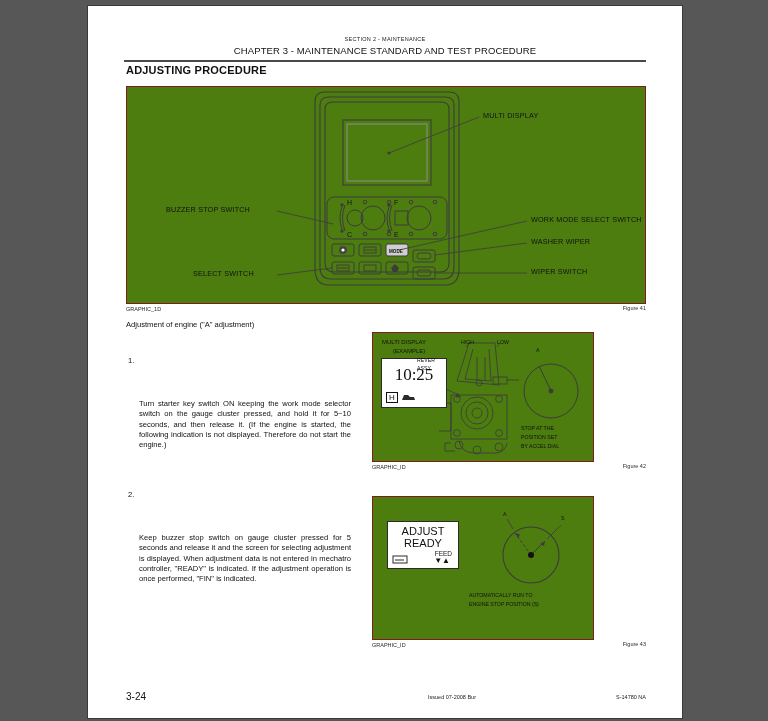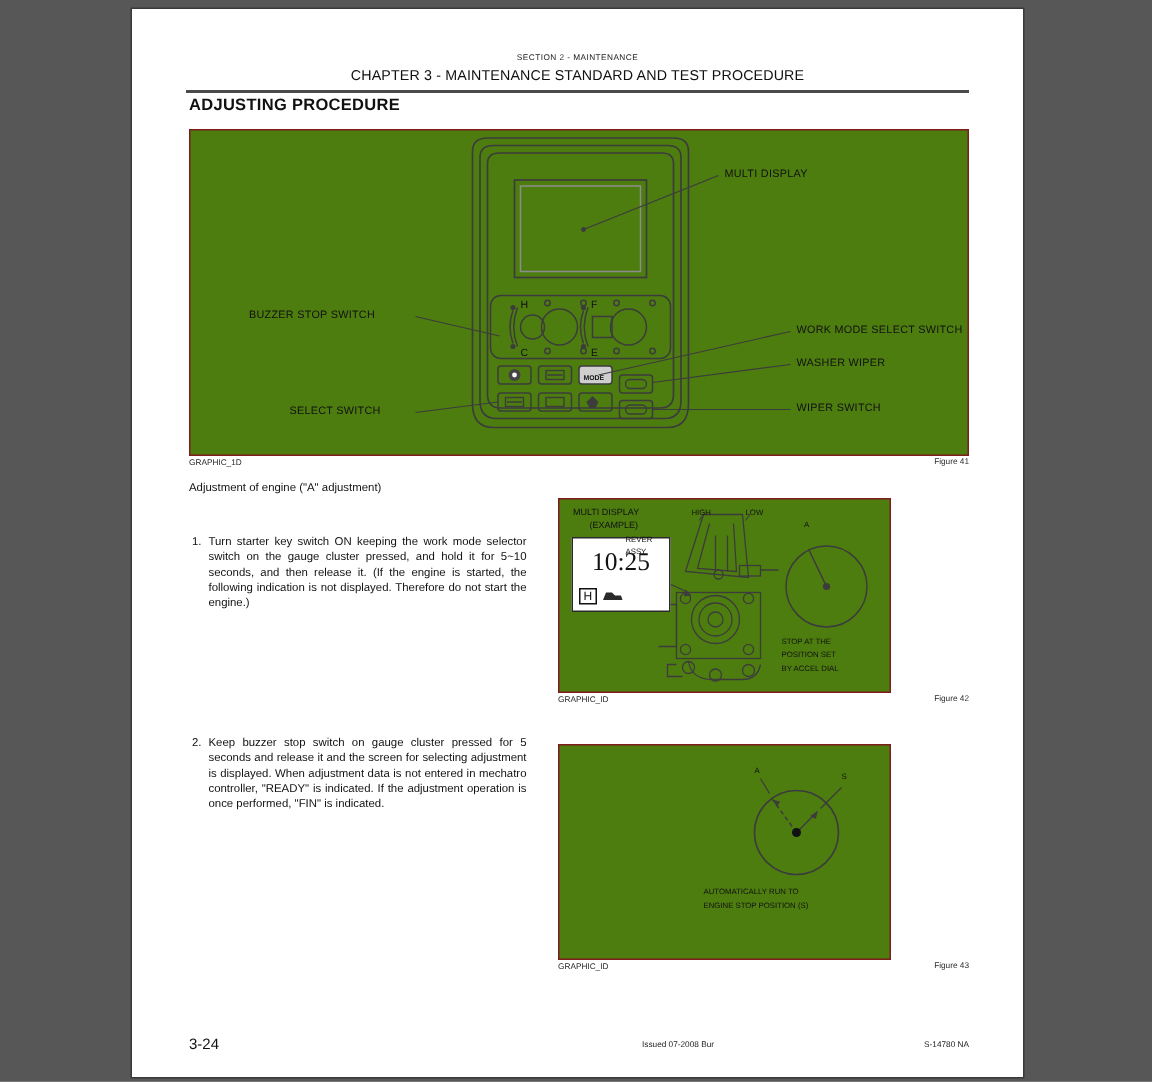--- a/index.html
+++ b/index.html
@@ -86,21 +86,21 @@
   }
   .bodytext.just { text-align: justify; }
   .num-item {
     position: absolute;
     display: flex;
     font-size: 7.6px;
     line-height: 10.3px;
     color: #111;
   }
   .num-item .num { width: 11px; flex: none; }
-  .num-item .txt { width: 212px; text-align: justify; }
+  .num-item .txt { width: 212px; text-align: justify; margin-top: 43px; }
   .foot-page {
     position: absolute;
     left: 38px; bottom: 16px;
     font-size: 10px;
     color: #111;
   }
   .foot-mid {
     position: absolute;
     left: 340px; bottom: 18px;
     font-size: 5.5px;
@@ -310,20 +310,30 @@
         <path d="M142 36 l5 1.5 l-2 3.5 z" fill="#3c3c3c"></path>
 
         <path d="M158 58 L172 44" stroke="#3c3c3c" stroke-width="1" fill="none"></path>
         <path d="M172 44 l-1 5 l-4 -2 z" fill="#3c3c3c"></path>
         <circle cx="158" cy="58" r="3" fill="#111"></circle>
 
         <path d="M140 32 L134 22" stroke="#3c3c3c" stroke-width=".8" fill="none"></path>
         <path d="M174 42 L188 28" stroke="#3c3c3c" stroke-width=".8" fill="none"></path>
       </svg>
 
+      <div class="lcd" style="left:14px; top:24px; width:72px; height:48px;">
+        <div style="position:absolute; left:0; top:3px; width:100%; text-align:center; font-size:11px; color:#111;">ADJUST</div>
+        <div style="position:absolute; left:0; top:15px; width:100%; text-align:center; font-size:11px; color:#111;">READY</div>
+        <div style="position:absolute; right:6px; top:28px; font-size:6.5px; color:#111;">FEED</div>
+        <div style="position:absolute; right:8px; top:35px; font-size:8px; line-height:8px; color:#111;">▼▲</div>
+        <svg width="16" height="9" style="position:absolute; left:4px; bottom:4px;">
+          <rect x="1" y="1" width="14" height="7" fill="none" stroke="#2b2b2b" stroke-width="1"></rect>
+          <path d="M3 5 h9" stroke="#2b2b2b" stroke-width="1"></path>
+        </svg>
+      </div>
 
       <div class="txtxs" style="left:130px; top:14px;">A</div>
       <div class="txtxs" style="left:188px; top:18px;">S</div>
 
       <div class="txtxs" style="left:96px; top:95px;">AUTOMATICALLY RUN TO</div>
       <div class="txtxs" style="left:96px; top:104px;">ENGINE STOP POSITION (S)</div>
     </div>
     <div class="figcap left" style="left:284px; top:636px;">GRAPHIC_ID</div>
     <div class="figcap right" style="right:36px; top:635px;">Figure 43</div>
 

